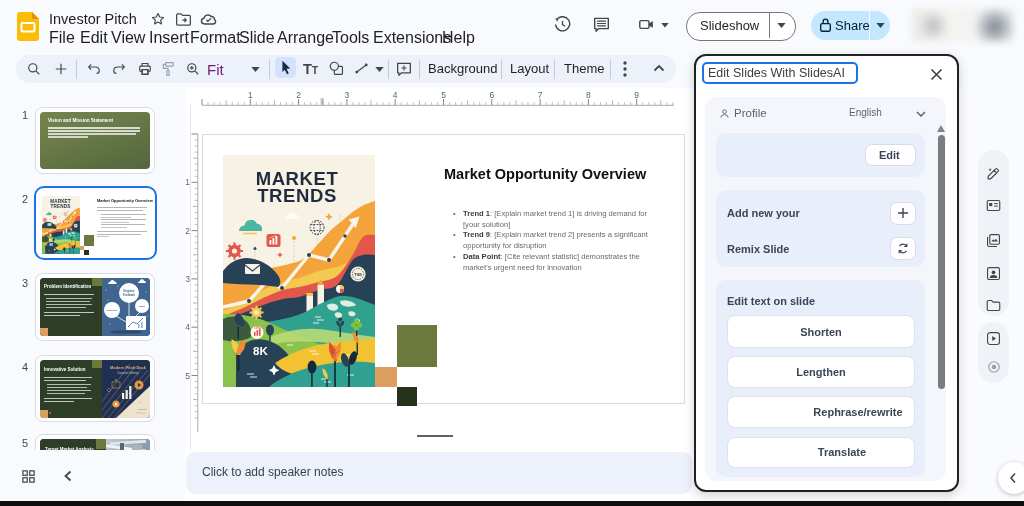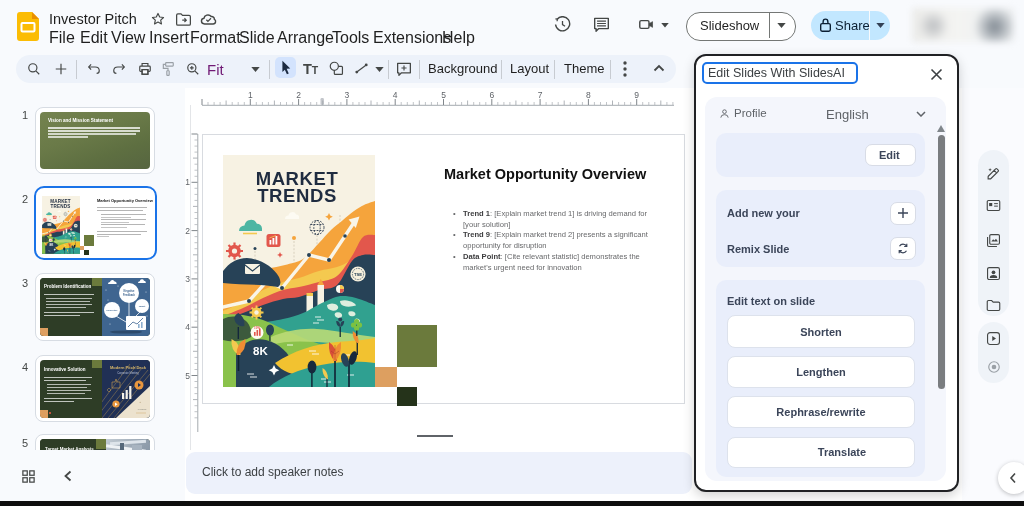--- a/index.html
+++ b/index.html
@@ -706,21 +706,21 @@
       <path d="M1.5 1.5 L11.5 11.5 M11.5 1.5 L1.5 11.5"></path>
     </svg>
 
   <div class="abs" style="left:705px;top:97px;width:241px;height:384px;background:#f4f6fc;border-radius:12px;"></div>
 
   <svg class="abs" style="left:719px;top:108px" width="11" height="11" viewBox="0 0 24 24" fill="none" stroke="#5f6368" stroke-width="2">
       <circle cx="12" cy="8" r="4"></circle>
       <path d="M4 21 Q4 14.5 12 14.5 Q20 14.5 20 21"></path>
     </svg>
   <div class="abs" style="left:734px;top:107px;font-size:11.5px;color:#5f6368;">Profile</div>
-  <div class="abs" style="left:826px;top:107px;font-size:13px;color:#5f6368;">English</div>
+  <div class="abs" style="left:849px;top:107px;font-size:10px;color:#5f6368;">English</div>
   <svg class="abs" style="left:916px;top:111px" width="10" height="6" viewBox="0 0 10 6" fill="none" stroke="#5f6368" stroke-width="1.5">
       <path d="M1 1 L5 5 L9 1"></path>
     </svg>
 
   <div class="abs" style="left:716px;top:133px;width:209px;height:44px;background:#e9eefb;border-radius:10px;"></div>
   <div class="abs" style="left:727px;top:148px;font-size:11px;font-weight:normal;color:#3b4559;margin-top:47px;">Change Theme</div>
   <div class="abs" style="left:865px;top:144px;width:51px;height:22px;background:#fff;border:1px solid #d8dce6;border-radius:7px;box-sizing:border-box;"></div>
   <div class="abs" style="left:879px;top:149px;font-size:11px;font-weight:bold;color:#3b4559;">Edit</div>
 
   <div class="abs" style="left:716px;top:190px;width:209px;height:77px;background:#e9eefb;border-radius:10px;"></div>
@@ -736,21 +736,21 @@
       <path d="M18 15 Q16 18.5 12 18.5 Q7.5 18.5 5.5 14.5 M5.5 19 L5.5 14.5 L10 14.5"></path>
     </svg>
 
   <div class="abs" style="left:716px;top:280px;width:209px;height:197px;background:#e9eefb;border-radius:10px;"></div>
   <div class="abs" style="left:727px;top:295px;font-size:11px;font-weight:bold;color:#3b4559;">Edit text on slide</div>
   <div class="abs" style="left:727px;top:315px;width:188px;height:33px;background:#fff;border:1px solid #dde2ec;border-radius:8px;box-sizing:border-box;"></div>
   <div class="abs" style="left:727px;top:326px;width:188px;text-align:center;font-size:11px;font-weight:bold;color:#3b4559;">Shorten</div>
   <div class="abs" style="left:727px;top:356px;width:188px;height:32px;background:#fff;border:1px solid #dde2ec;border-radius:8px;box-sizing:border-box;"></div>
   <div class="abs" style="left:727px;top:366px;width:188px;text-align:center;font-size:11px;font-weight:bold;color:#3b4559;">Lengthen</div>
   <div class="abs" style="left:727px;top:396px;width:188px;height:32px;background:#fff;border:1px solid #dde2ec;border-radius:8px;box-sizing:border-box;"></div>
-  <div class="abs" style="left:727px;top:406px;width:188px;text-align:center;font-size:11px;font-weight:bold;color:#3b4559;">Rephrase/rewrite</div>
+  <div class="abs" style="left:727px;top:406px;width:188px;text-align:center;font-size:11px;font-weight:bold;color:#3b4559;padding-left:37px;">Rephrase/rewrite</div>
   <div class="abs" style="left:727px;top:437px;width:188px;height:31px;background:#fff;border:1px solid #dde2ec;border-radius:8px;box-sizing:border-box;"></div>
   <div class="abs" style="left:727px;top:446px;width:188px;text-align:center;font-size:11px;font-weight:bold;color:#3b4559;margin-left:21px;">Translate</div>
 
   <svg class="abs" style="left:937px;top:125px" width="8" height="7" viewBox="0 0 8 7">
       <path d="M0 7 L8 7 L4 0 Z" fill="#80868b"></path>
     </svg>
   <div class="abs" style="left:938px;top:135px;width:7px;height:254px;background:#7a7d80;border-radius:3.5px;"></div>
 
   <div class="abs" style="left:0;top:501px;width:1024px;height:5px;background:#0e0e0e;"></div>
 </div>

